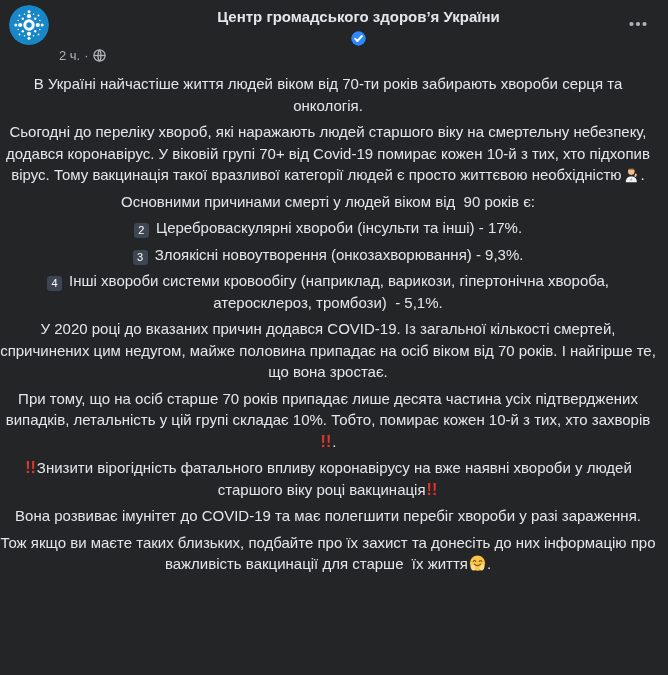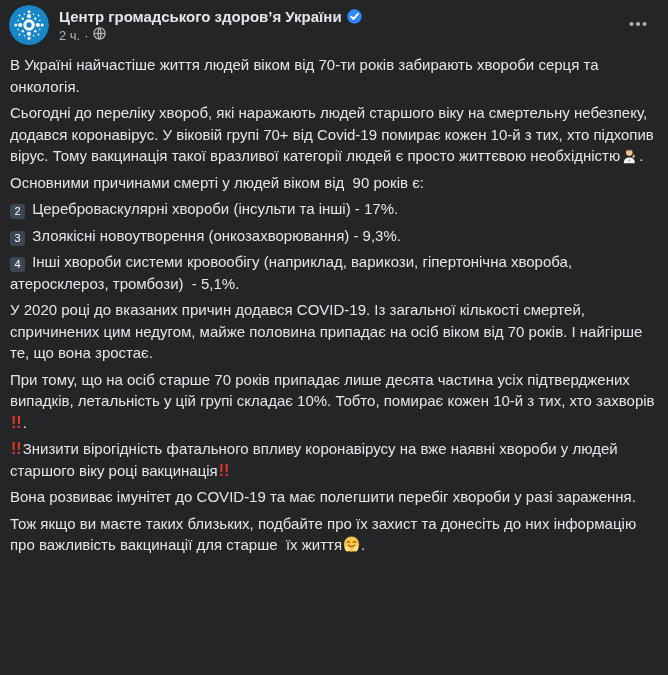--- a/index.html
+++ b/index.html
@@ -8,30 +8,30 @@
   }
   *{box-sizing:border-box;}
   html,body{margin:0;padding:0;background:var(--outer);}
   .card{
     width:668px;height:675px;background:var(--bg);overflow:hidden;
     font-family:"Liberation Sans","DejaVu Sans",sans-serif;color:var(--text);
   }
   .header{display:flex;align-items:flex-start;padding:5px 10px 2px 9px;position:relative;}
   .avatar{width:40px;height:40px;border-radius:50%;flex:0 0 40px;cursor:pointer;display:block;}
   .header-info{margin-left:10px;flex:1;min-width:0;padding-top:2px;}
-  .name-row{display:flex;align-items:center;gap:5px;}
+  .name-row{display:flex;align-items:center;gap:5px;flex-direction:column;}
   .page-name{font-size:15px;font-weight:700;color:var(--text);line-height:19px;cursor:pointer;}
   .badge{display:inline-flex;flex:0 0 auto;}
-  .meta-row{display:flex;align-items:flex-start;gap:4px;color:var(--muted);font-size:13px;line-height:17px;margin-top:1px;}
+  .meta-row{display:flex;align-items:center;gap:4px;color:var(--muted);font-size:13px;line-height:17px;margin-top:1px;}
   .meta-row .dot{color:var(--muted);}
   .more-btn{
     position:absolute;right:14px;top:12px;width:32px;height:24px;border-radius:4px;
     display:flex;align-items:center;justify-content:center;cursor:pointer;
   }
-  .content{padding:7px 12px 0 10px;font-size:15px;line-height:21.5px;}
+  .content{padding:7px 12px 0 0;font-size:15px;line-height:21.5px;text-align:center;}
   .content p{margin:0 0 5px 0;white-space:pre-wrap;}
   .keycap{
     display:inline-flex;width:15px;height:15px;background:var(--keycap);border-radius:3px;
     color:#fff;font-size:11px;line-height:1;align-items:center;justify-content:center;
     vertical-align:-1px;margin-right:3px;
   }
   .bang{color:var(--bang);font-weight:700;font-size:16px;letter-spacing:0;margin:0 1px;}
   .emoji{display:inline-block;vertical-align:-3px;line-height:0;margin:0 1px;}
 </style>
 </head>

